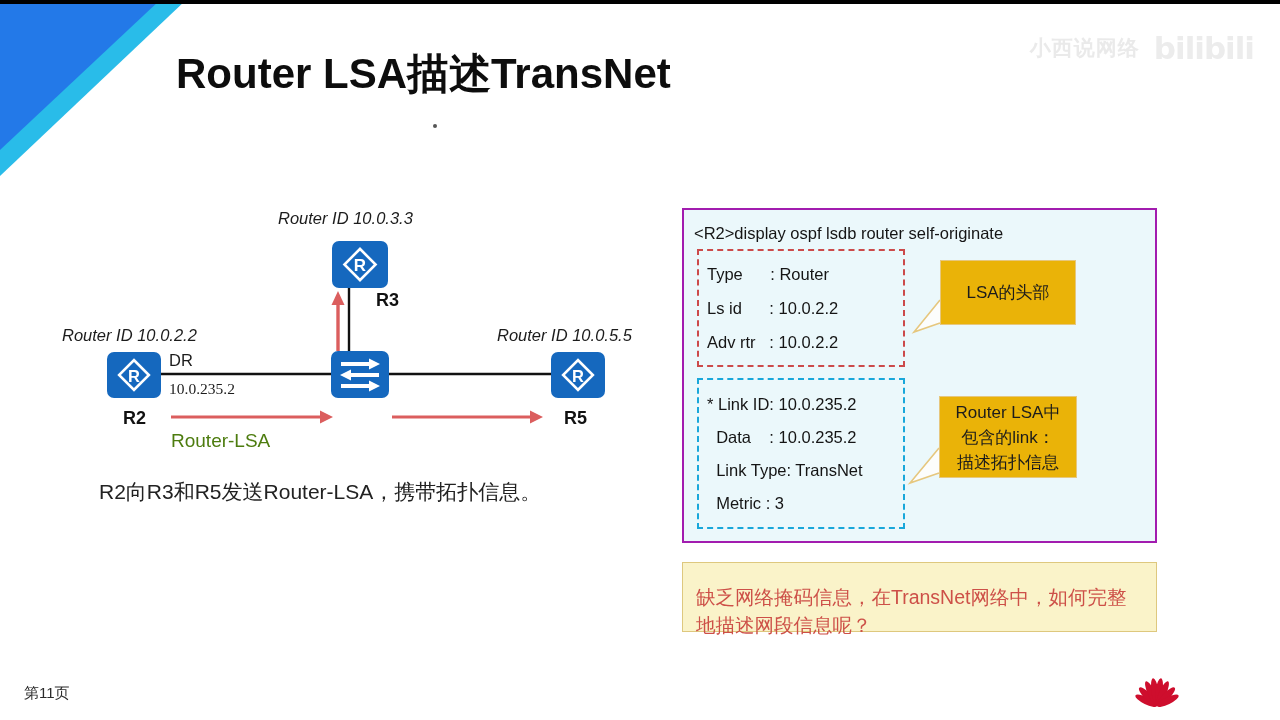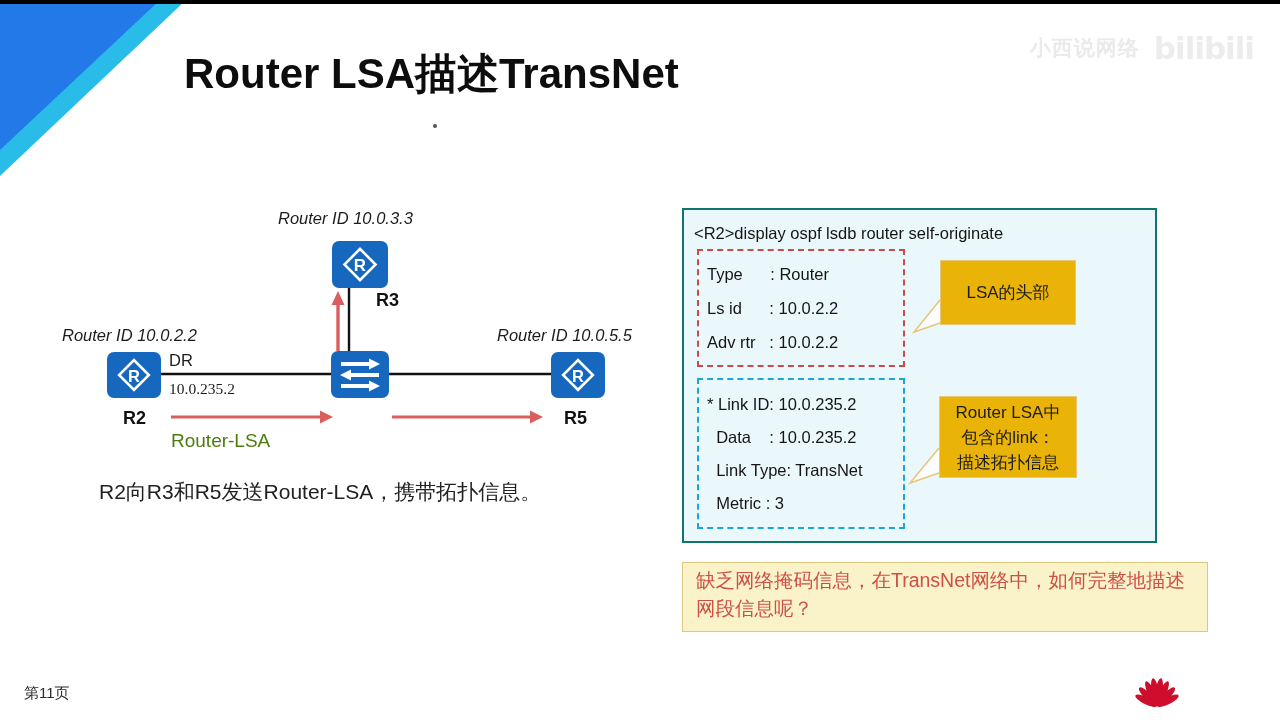--- a/index.html
+++ b/index.html
@@ -9,21 +9,21 @@
     font-family:"Liberation Sans","DejaVu Sans",sans-serif;
     color:#1a1a1a;
   }
   .abs{position:absolute;}
 
   
   .top-bar{left:0;top:0;width:1280px;height:4px;background:#000;z-index:9;}
   .corner-svg{left:0;top:0;z-index:8;}
 
   
-  .title{left:176px;top:46px;font-size:42px;font-weight:800;letter-spacing:0px;color:#0d0d0d;white-space:nowrap;margin-left:8px;}
+  .title{left:176px;top:46px;font-size:42px;font-weight:800;letter-spacing:0px;color:#0d0d0d;white-space:nowrap;}
   .title-dot{left:433px;top:124px;width:4px;height:4px;border-radius:50%;background:#555;}
 
   
   .watermark{right:26px;top:30px;display:flex;align-items:center;gap:14px;z-index:3;}
   .wm-channel{font-size:21px;font-weight:700;color:#eaeaea;letter-spacing:1px;}
   .wm-bili{font-size:31px;font-weight:900;color:#ececec;letter-spacing:-1px;font-family:"DejaVu Sans",sans-serif;}
 
   
   .rid{font-size:16.5px;color:#1c1c1c;text-align:left;width:160px;white-space:nowrap;font-style:italic;}
   .dev-name{font-size:18px;font-weight:700;color:#111;}
@@ -31,21 +31,21 @@
   .ip-lab{font-size:15.5px;color:#1c1c1c;font-family:Liberation Serif, serif;}
   .lsa-lab{font-size:19px;color:#4d7c0f;}
   .caption{left:99px;top:478px;font-size:21px;color:#222;white-space:nowrap;}
 
   .connectors{left:0;top:0;z-index:1;pointer-events:none;}
   .dev{z-index:2;}
 
   
   .panel{
     left:682px;top:208px;width:475px;height:335px;box-sizing:border-box;
-    background:#ebf8fb;border:2px solid #0f766e;z-index:2;
+    background:#ebf8fb;border:2px solid #a21caf;z-index:2;
   }
   .cli-command{position:absolute;left:10px;top:14px;font-size:16.5px;color:#151515;white-space:pre;}
   .dash-box{position:absolute;box-sizing:border-box;padding:6px 8px;}
   .hdr-box{left:13px;top:39px;width:208px;height:118px;border:2px dashed #cc4a4a;}
   .lnk-box{left:13px;top:168px;width:208px;height:151px;border:2px dashed #19a7da;padding-top:8px;}
   .cli-line{font-size:16.5px;color:#151515;white-space:pre;line-height:34px;}
   .lnk-box .cli-line{line-height:33px;}
 
   .callout{
     position:absolute;box-sizing:border-box;background:#eab308;
@@ -53,22 +53,22 @@
     display:flex;flex-direction:column;justify-content:center;align-items:center;
   }
   .co1{left:256px;top:50px;width:136px;height:65px;}
   .co2{left:255px;top:186px;width:138px;height:82px;text-align:right;}
   .co-line{font-size:17px;color:#1c1c1c;line-height:25px;white-space:nowrap;}
   .co1 .co-line{line-height:20px;}
   .tails{position:absolute;left:0;top:0;z-index:5;pointer-events:none;}
 
   
   .question{
-    left:682px;top:562px;width:526px;height:70px;box-sizing:border-box;
-    background:#faf3c9;border:1.6px solid #dec87e;padding:3px 13px;z-index:2;
+    left:682px;top:562px;width:475px;height:70px;box-sizing:border-box;
+    background:#faf3c9;border:1.6px solid #dec87e;padding:20px 13px;z-index:2;
   }
   .question-text{font-size:19.5px;line-height:28px;color:#cd5048;}
 
   
   .page-num{left:24px;top:684px;font-size:15px;color:#2b2b2b;}
   .huawei{left:1114px;top:672px;display:flex;align-items:center;gap:7px;z-index:2;flex-direction:column;}
   .huawei-text{font-size:19px;font-weight:700;letter-spacing:1.5px;color:#252525;}
 </style>
 </head>
 <body>

